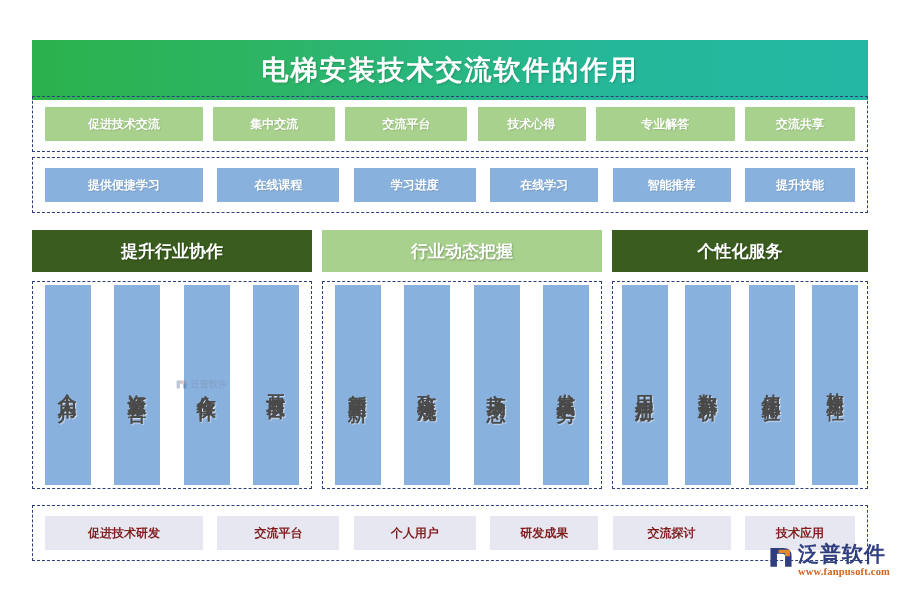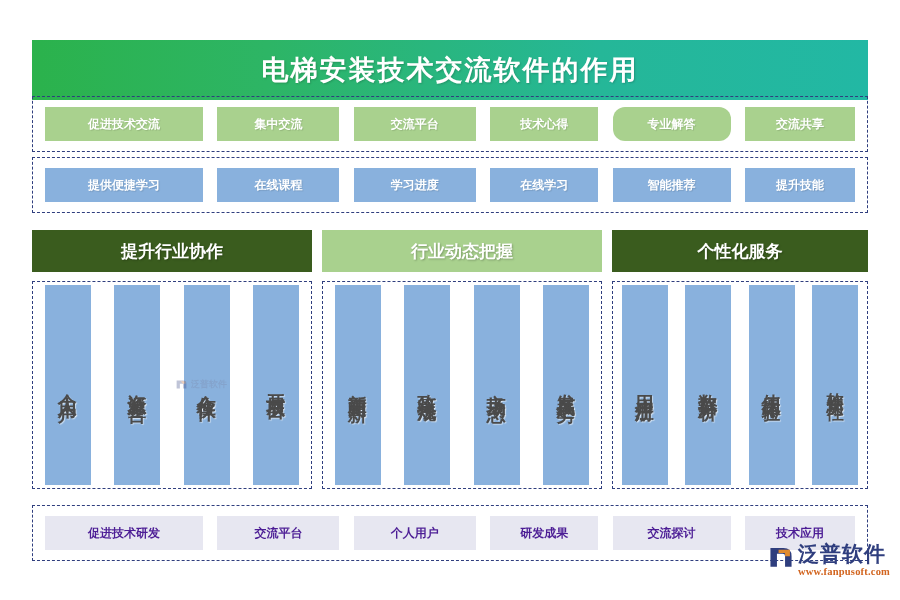--- a/index.html
+++ b/index.html
@@ -36,21 +36,21 @@
     justify-content:space-between;
   }
   .pill{
     display:flex; align-items:center; justify-content:center;
     height:34px; font-size:12px; font-weight:bold;
     text-shadow:1px 1px 1px rgba(0,0,0,.12);
     white-space:nowrap;
   }
   .pill.green{ background:#A9D18E; color:#ffffff; }
   .pill.blue { background:#89B1DD; color:#ffffff; }
-  .pill.gray { background:#E7E7F1; color:#4c1d95; text-shadow:none; }
+  .pill.gray { background:#E7E7F1; color:#7f1d1d; text-shadow:none; }
 
   
   .sec-head{
     position:absolute; height:42px;
     display:flex; align-items:center; justify-content:center;
     font-size:17px; font-weight:bold; color:#ffffff;
     text-shadow:1px 1px 2px rgba(0,0,0,.25);
   }
   .sec-head.dark { background:#3A5C1E; }
   .sec-head.light{ background:#A9D18E; }
@@ -114,21 +114,21 @@
       </div>
     <div class="pill green" style="width:122px;">
         <span>集中交流</span>
       </div>
     <div class="pill green" style="width:122px;">
         <span>交流平台</span>
       </div>
     <div class="pill green" style="width:108px;">
         <span>技术心得</span>
       </div>
-    <div class="pill green" style="width:118px;border-radius:12px;">
+    <div class="pill green" style="width:139px;">
         <span>专业解答</span>
       </div>
     <div class="pill green" style="width:110px;">
         <span>交流共享</span>
       </div>
   </div>
 
   <div class="dashed" style="left:32px; top:157px; width:836px; height:56px;"></div>
   <div class="pill-row" style="left:45px; top:165px; width:810px; height:40px;">
     <div class="pill blue" style="width:158px;">

